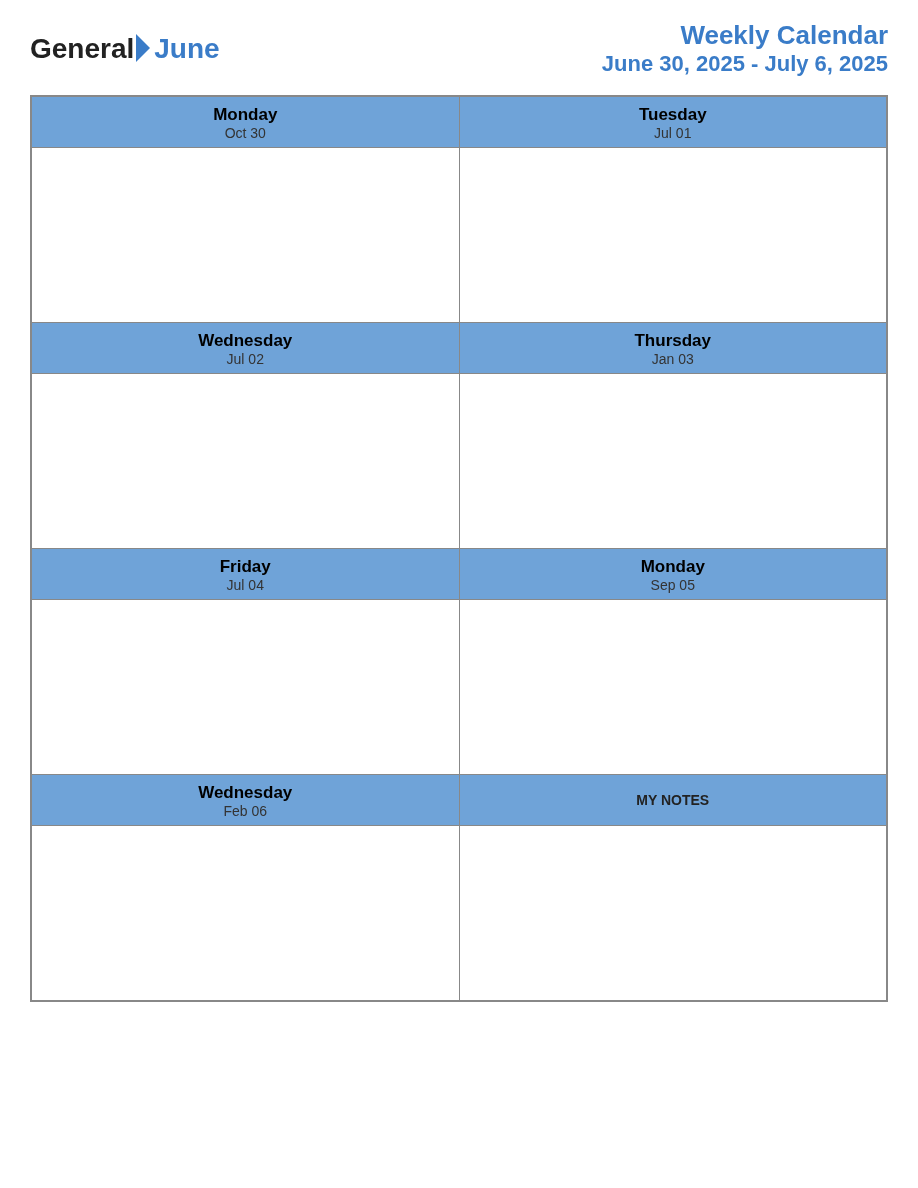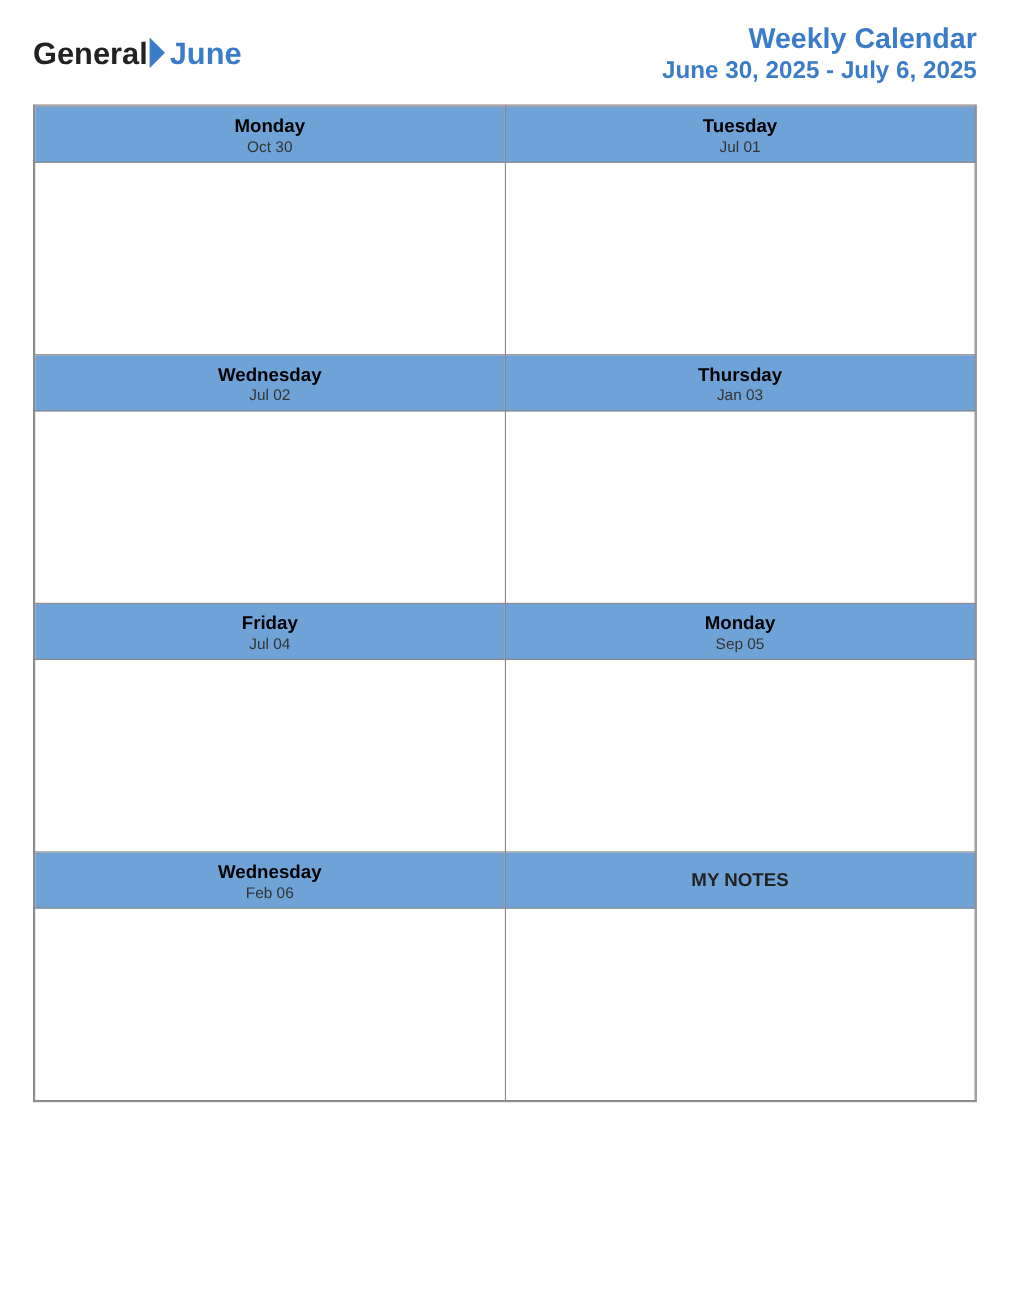--- a/index.html
+++ b/index.html
@@ -103,21 +103,21 @@
 
     .notes-header {
       background-color: #6fa3d8;
       text-align: center;
       padding: 8px 4px;
       border: 1px solid #888;
       vertical-align: middle;
     }
 
     .notes-header .notes-title {
-      font-size: 17px;
+      font-size: 14px;
       font-weight: bold;
       color: #222;
     }
 
     .day-cell {
       border: 1px solid #888;
       height: 175px;
       vertical-align: top;
       width: 50%;
       padding: 4px;

